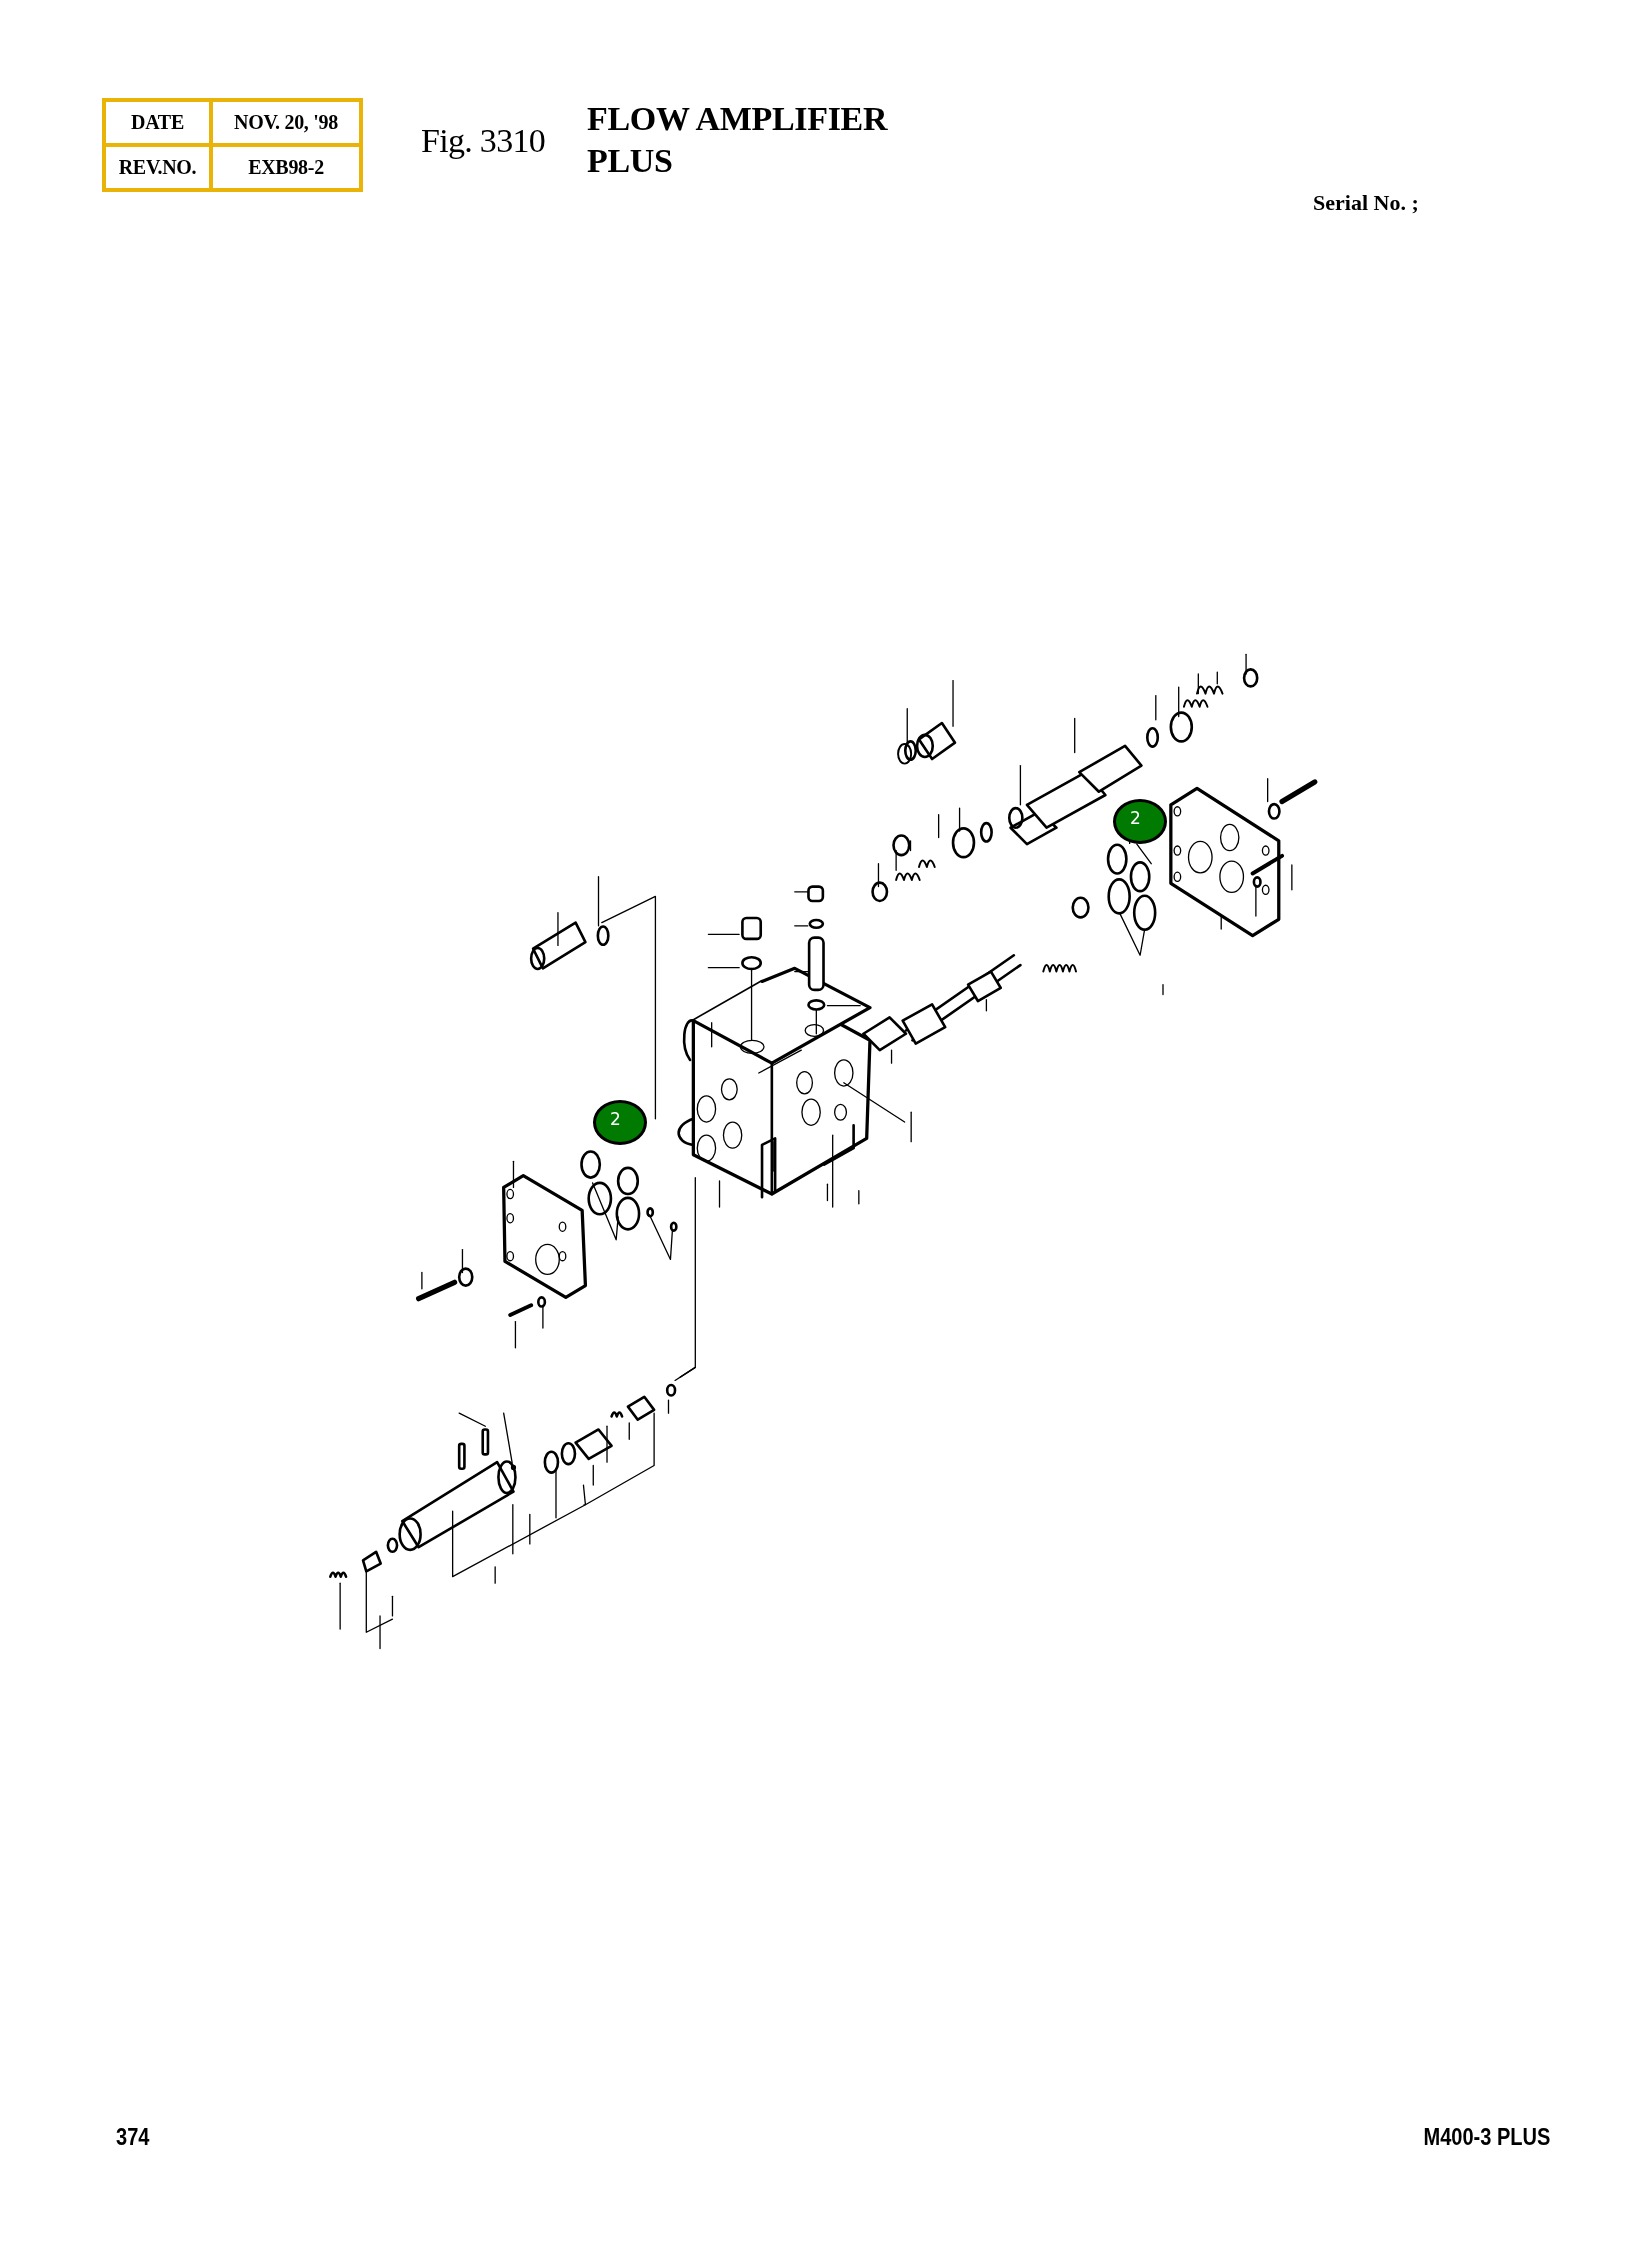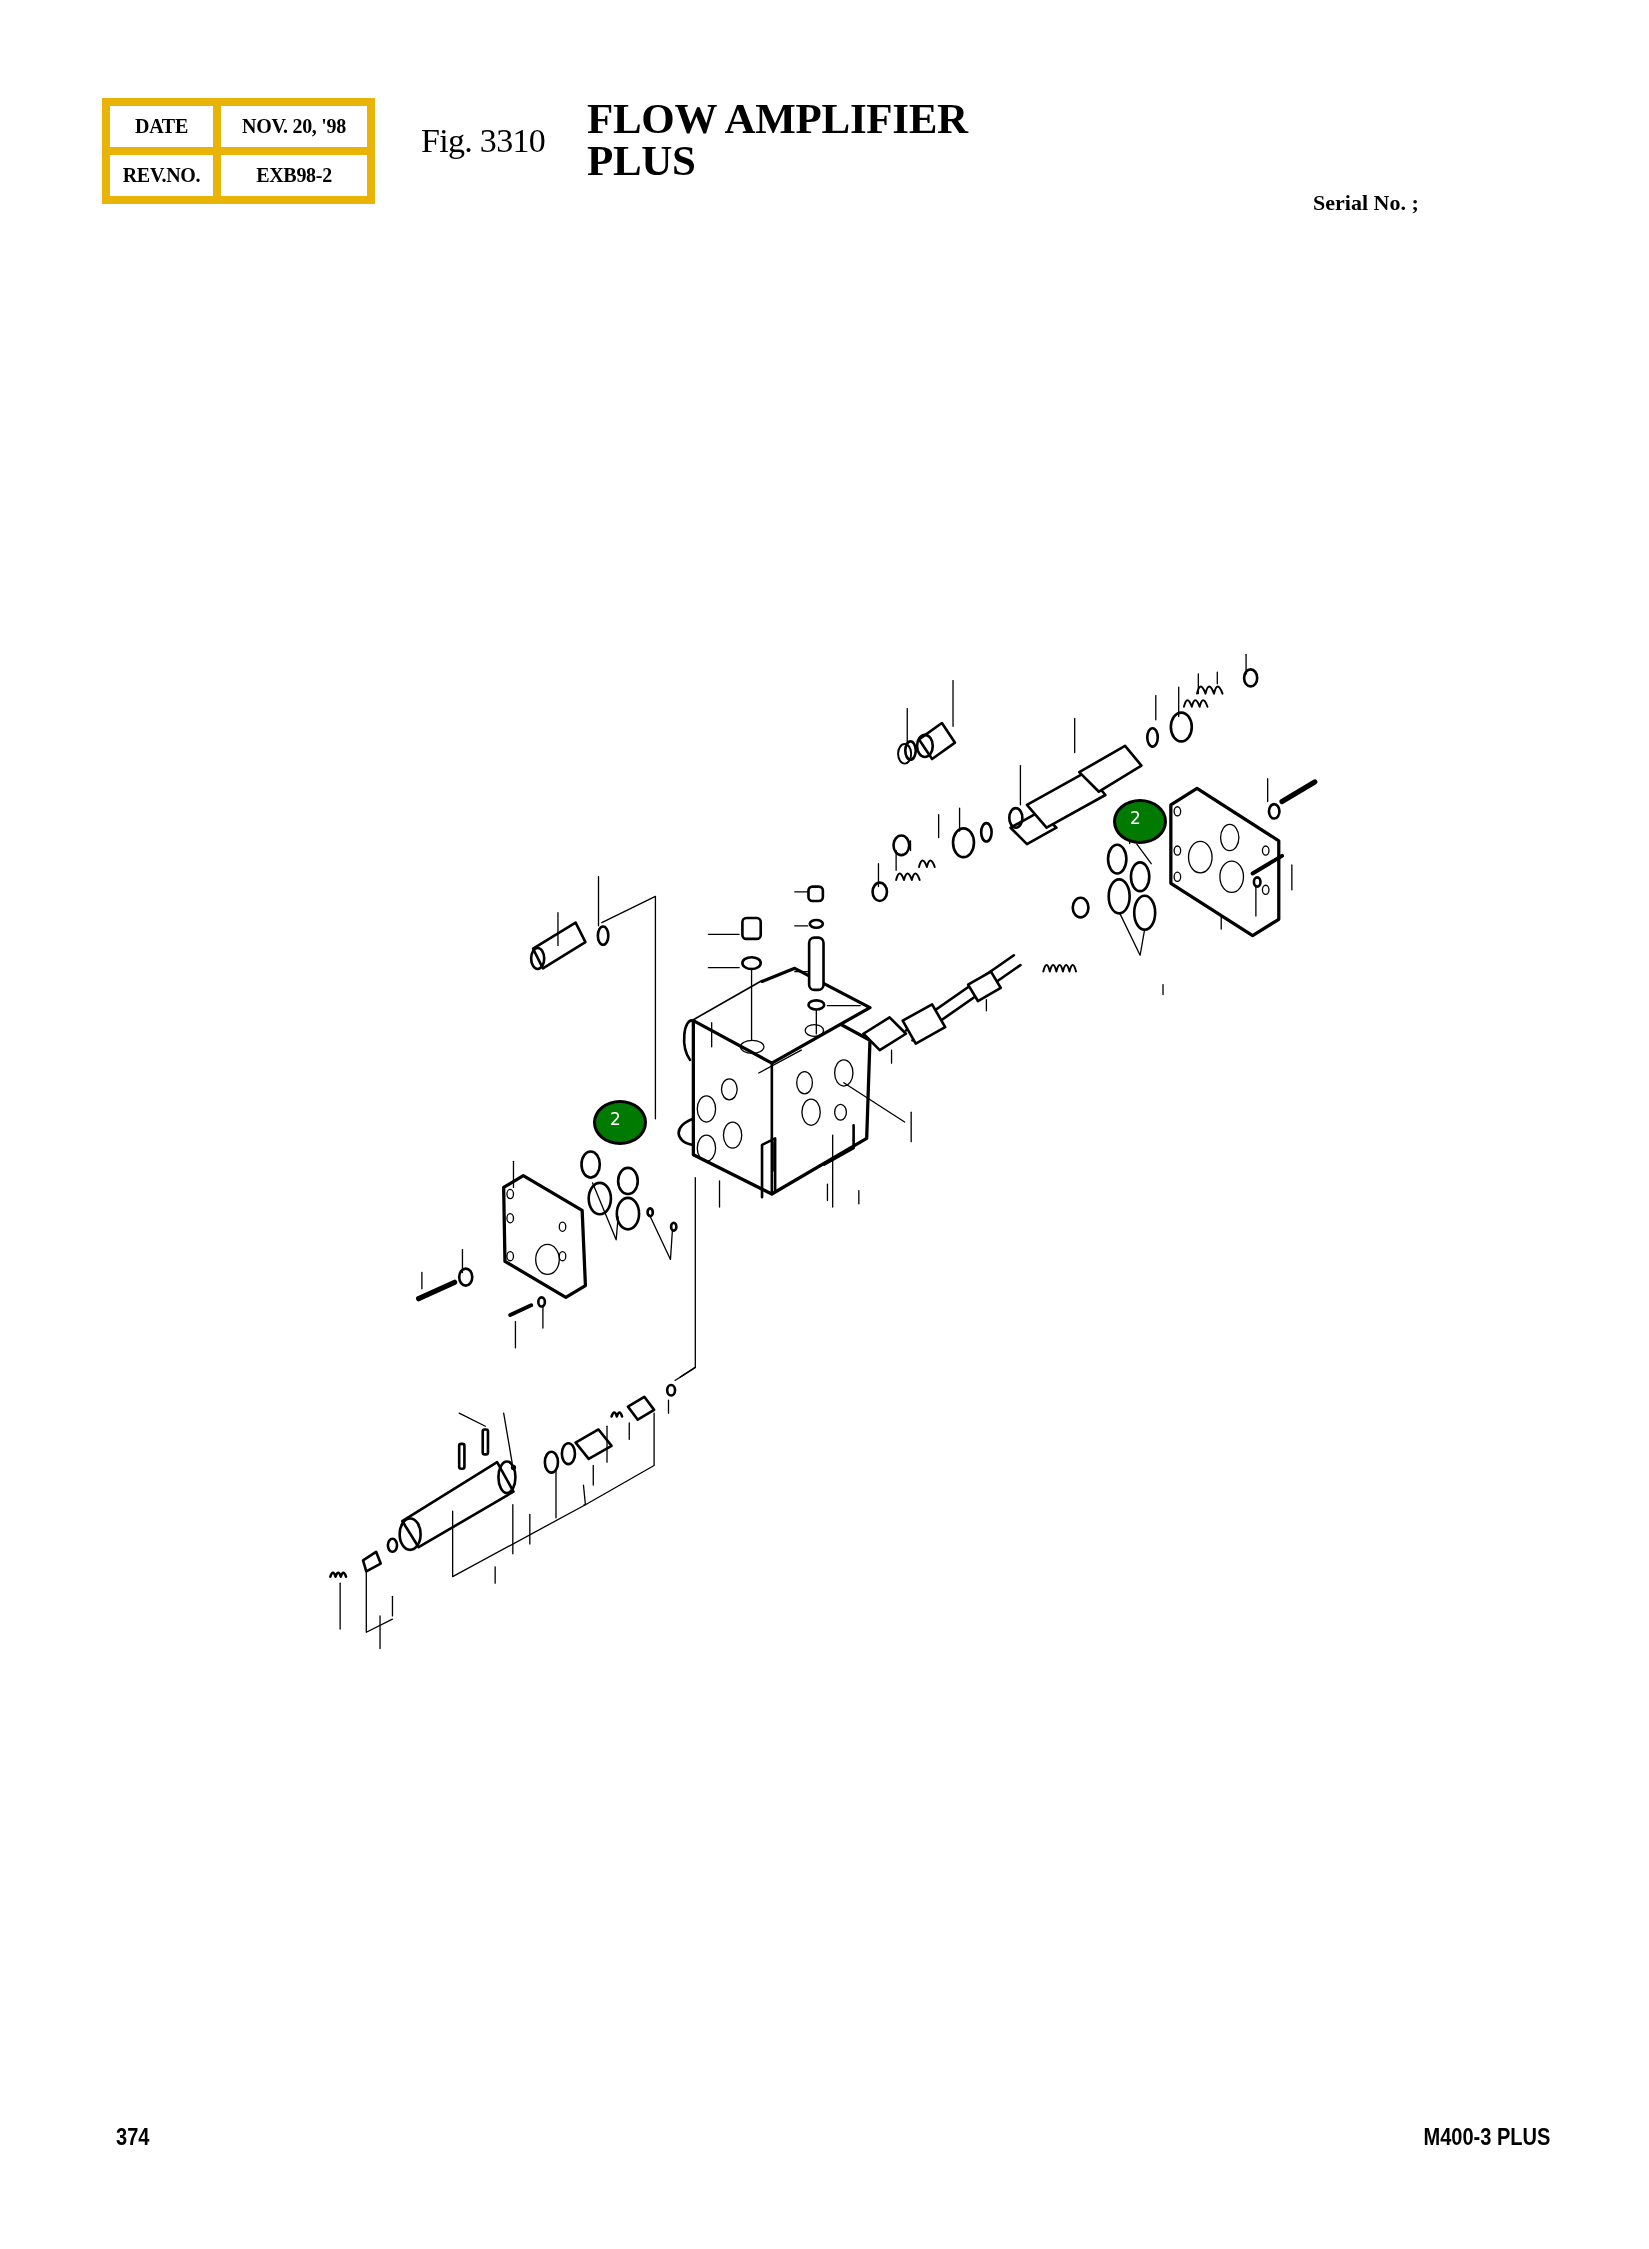--- a/index.html
+++ b/index.html
@@ -1,22 +1,22 @@
 <!DOCTYPE html>
 <html style="font-size:10.5px"><head>
 <meta charset="utf-8">
 <style>
   html, body { margin: 0; padding: 0; background: #ffffff; }
   body { width: 1649px; height: 2250px; position: relative; overflow: hidden; font-family: "Liberation Serif", serif; color: #000; }
   .hdr-table { position: absolute; left: 102px; top: 98px; border-collapse: collapse; border: 3.3px solid #000; font-family: "Liberation Serif", serif; font-weight: bold; font-size: 20px; }
-  .hdr-table td { border: 8px solid #eab308; height: 41px; text-align: center; padding: 0 6.5px; letter-spacing: -0.3px; }
+  .hdr-table td { border: 4px solid #eab308; height: 41px; text-align: center; padding: 0 6.5px; letter-spacing: -0.3px; }
   .hdr-table td.k { width: 90px; }
   .hdr-table td.v { width: 133px; }
   .fig { position: absolute; left: 421px; top: 122px; font-weight: normal; font-size: 34px; letter-spacing: -0.7px; }
-  .title { position: absolute; left: 587px; top: 98px; font-weight: bold; font-size: 43px; line-height: 42px; letter-spacing: -0.3px; }
+  .title { position: absolute; left: 587px; top: 98px; font-weight: bold; font-size: 34px; line-height: 42px; letter-spacing: -0.3px; }
   .serial { position: absolute; left: 1313px; top: 190px; font-weight: bold; font-size: 22px; }
   .footer-page { position: absolute; left: 116px; top: 2124px; font-family: "Liberation Sans", sans-serif; font-weight: bold; font-size: 23.6px; transform: scaleX(0.85); transform-origin: left; }
   .footer-model { position: absolute; right: 99px; top: 2124px; font-family: "Liberation Sans", sans-serif; font-weight: bold; font-size: 23.6px; transform: scaleX(0.85); transform-origin: right; }
   .diagram { position: absolute; left: 0; top: 0; width: 1649px; height: 2250px; }
   .callout { position: absolute; width: 39px; height: 39px; border-radius: 50%; background: #007a00; border: 3.3px solid #000; color: #fff; font-family: "DejaVu Sans", sans-serif; font-size: 17px; display: flex; align-items: center; justify-content: center; padding-right: 9.2px; box-sizing: content-box; cursor: pointer; }
   .callout span { margin-top: -6.5px; }
 </style>
 </head>
 <body>
 

